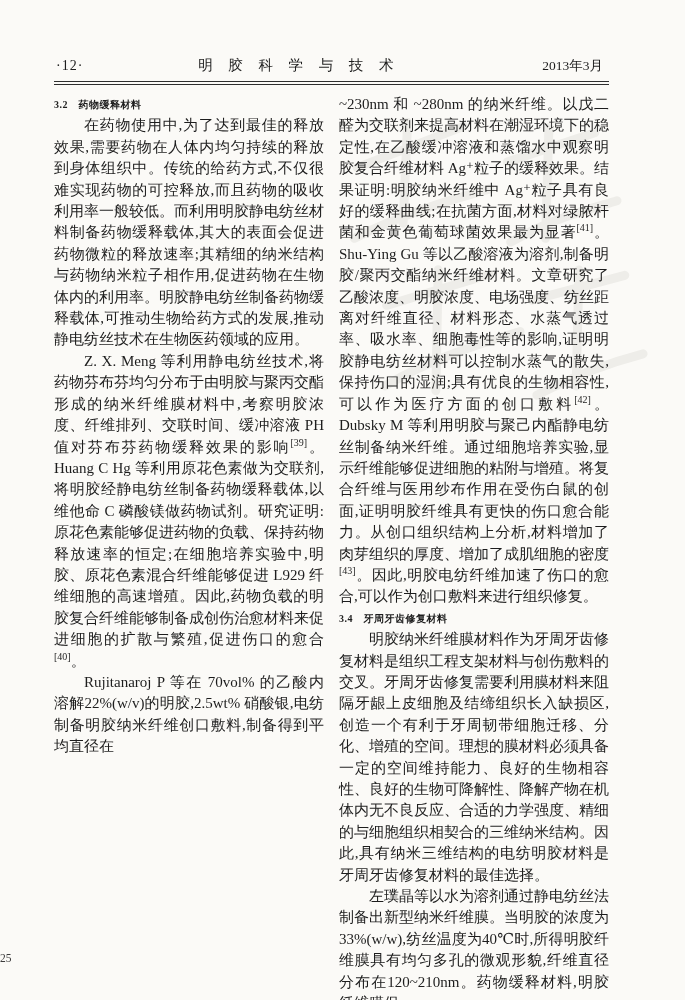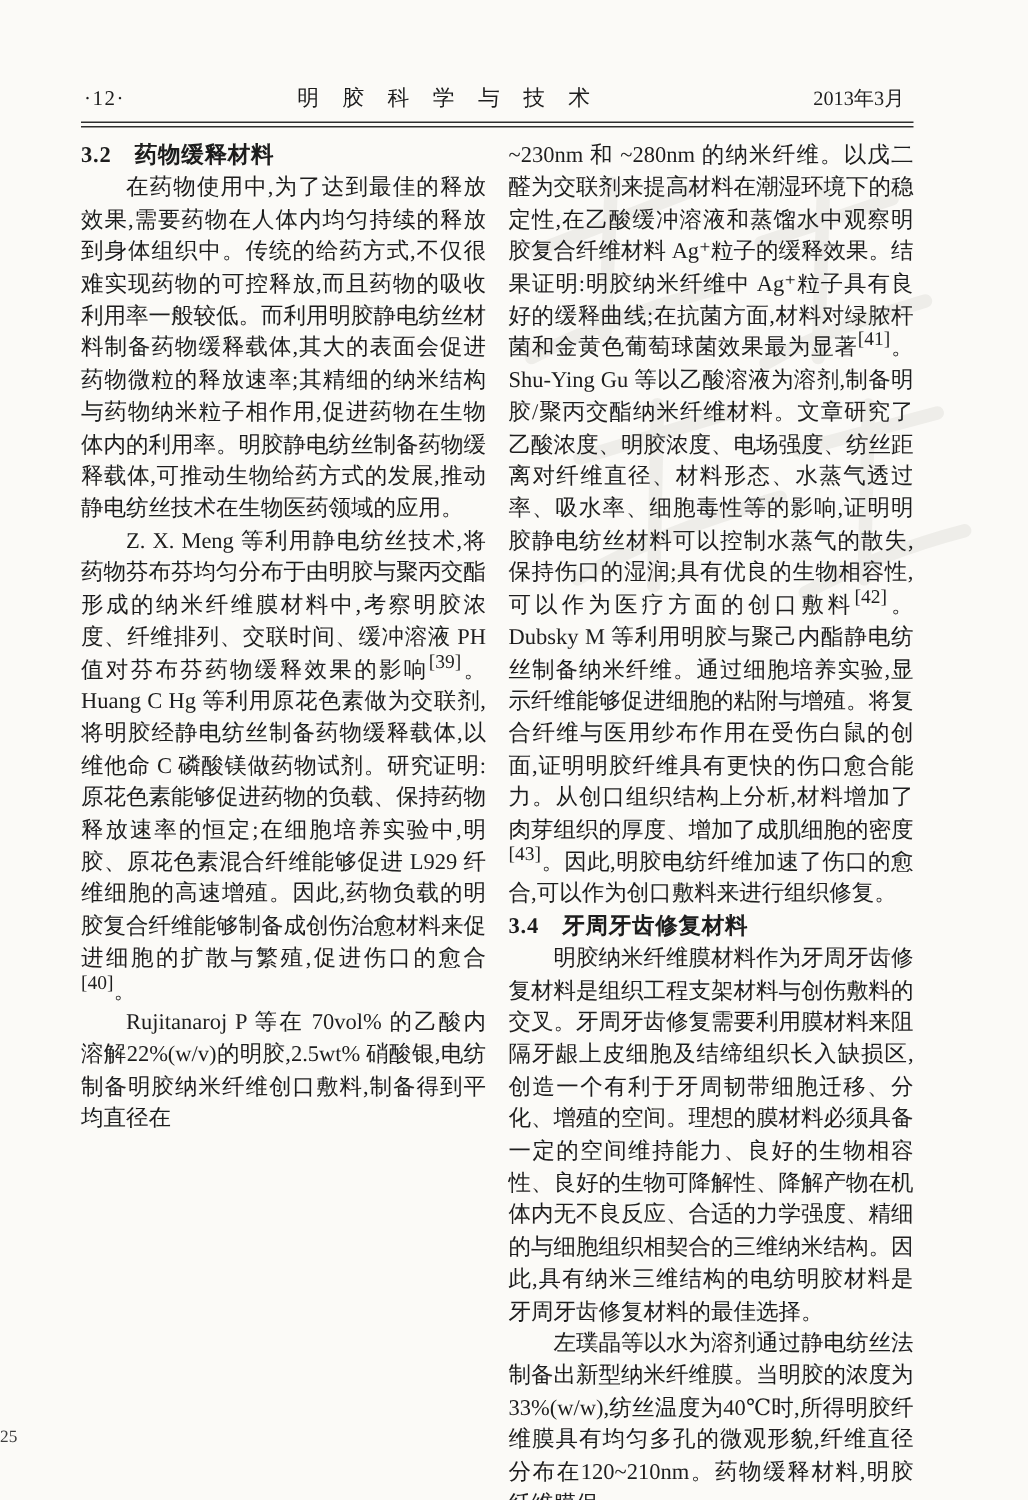--- a/index.html
+++ b/index.html
@@ -55,27 +55,27 @@
   }
   .col{
     flex:1 1 0;
     font-size:15px;
     line-height:21.4px;
     text-align:justify;
   }
   .col p{margin:0;}
   .col p.indent{text-indent:2em;}
   .col h3{
-    font-size:15px;
+    font-size:10px;
     font-weight:700;
     line-height:21.4px;
     letter-spacing:.5px;
   }
   sup{
-    font-size:13px;
+    font-size:10px;
     line-height:0;
     vertical-align:super;
     letter-spacing:0;
     font-family:Liberation Serif, serif;
   }
   .footer{
     position:absolute;
     left:0;right:0;
     bottom:36px;
     text-align:left;

